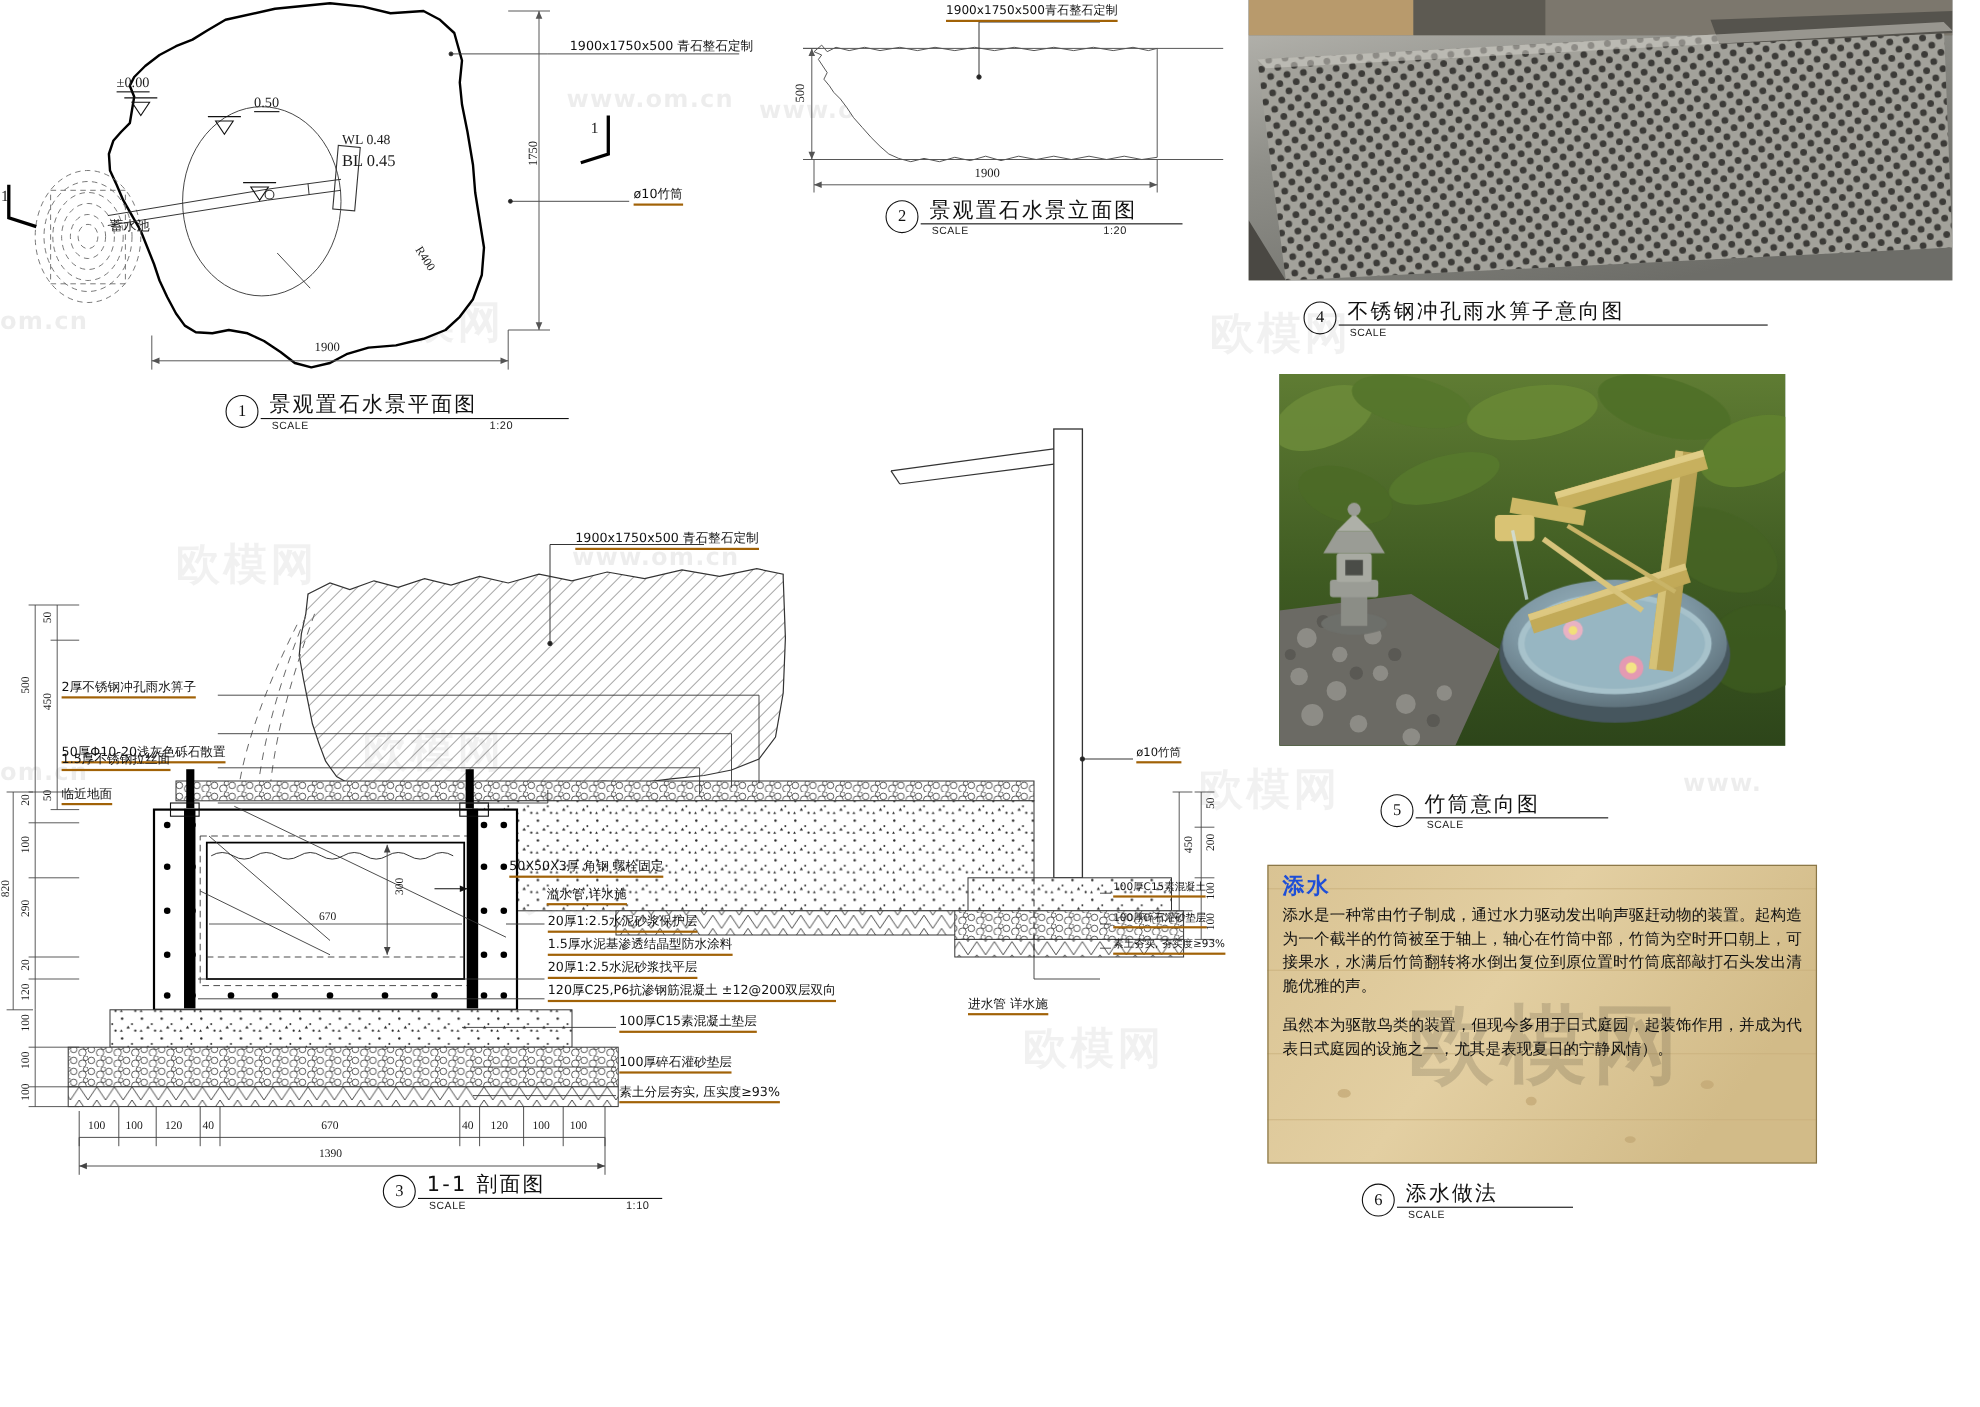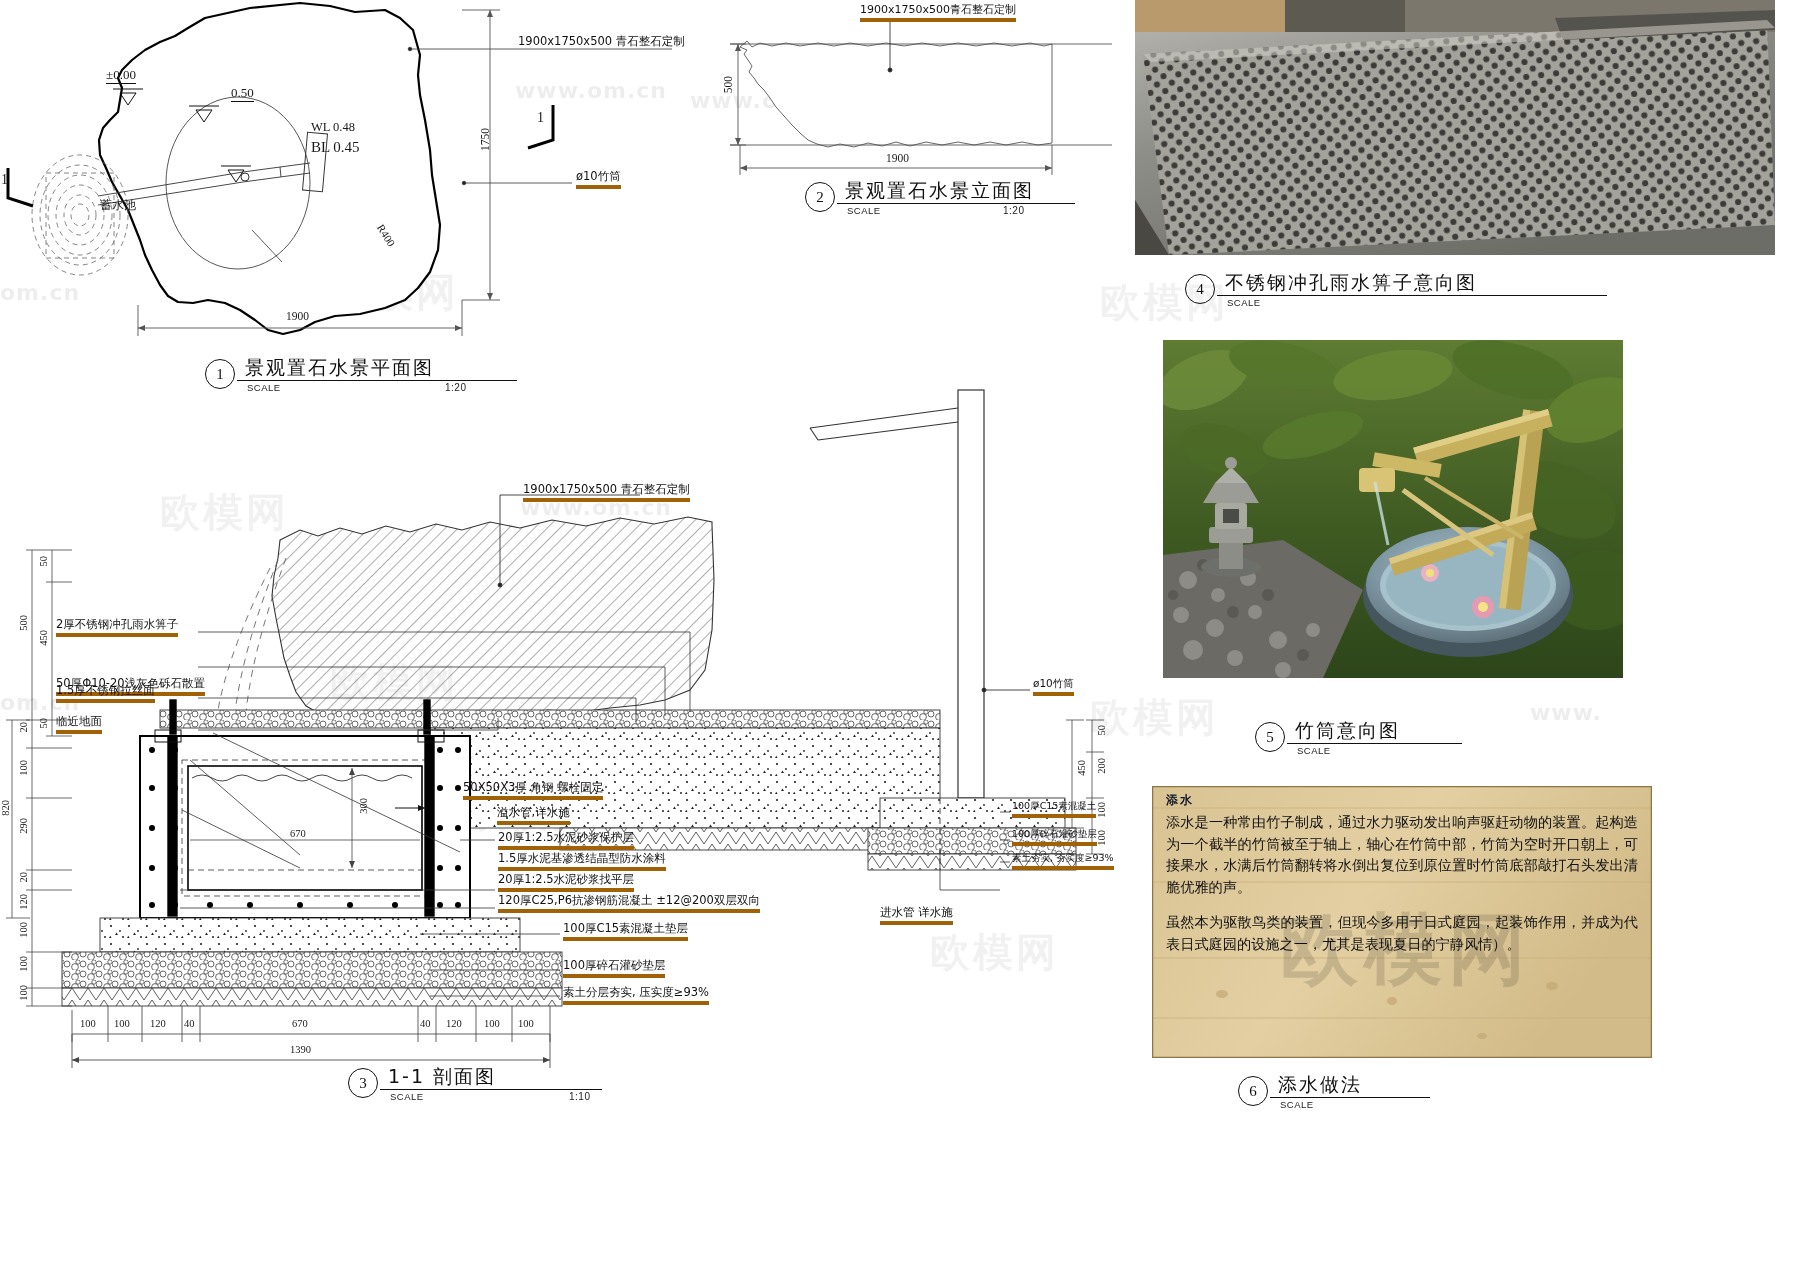--- a/index.html
+++ b/index.html
@@ -44,21 +44,21 @@
   }
   .tb-rule { position:absolute; left:32px; top:25px; height:1.4px; background:#111; }
   .tb-scale-label { position:absolute; left:42px; top:27px; font-size:9.5px; letter-spacing:0.5px;
     font-family:"Liberation Sans",sans-serif; color:#222; }
   .tb-scale-val { position:absolute; top:27px; font-size:10px; letter-spacing:0.5px;
     font-family:"Liberation Sans",sans-serif; color:#222; }
 
   
   .leader { position:absolute; font-size:11.5px; white-space:nowrap;
     font-family:"DejaVu Sans","Liberation Sans",sans-serif; color:#111; }
-  .leader-ul { border-bottom:4px solid #a16207; padding-bottom:1px; }
+  .leader-ul { border-bottom:2px solid #a16207; padding-bottom:1px; }
 
   
   .photo { position:absolute; overflow:hidden; }
 
   
   .notecard { position:absolute; overflow:hidden; }
 </style>
 </head>
 <body>
 
@@ -396,21 +396,21 @@
       </g>
       <g fill="#c2a774" opacity="0.7">
         <ellipse cx="70" cy="208" rx="6" ry="4"></ellipse>
         <ellipse cx="240" cy="215" rx="5" ry="4"></ellipse>
         <ellipse cx="400" cy="200" rx="6" ry="4"></ellipse>
         <ellipse cx="330" cy="250" rx="5" ry="3"></ellipse>
       </g>
       <rect x="0" y="0" width="500" height="272" fill="none" stroke="#8a7646" stroke-width="2.5"></rect>
     </svg>
     <div class="abs" style="left:14px;top:6px;width:472px;">
-      <div style="font-size:12px;font-weight:bold;letter-spacing:2px;color:#0f172a;font-family:'DejaVu Sans','Liberation Sans',sans-serif;">添水</div>
+      <div style="font-size:20px;font-weight:bold;letter-spacing:2px;color:#1d4ed8;font-family:'DejaVu Sans','Liberation Sans',sans-serif;">添水</div>
       <div style="font-size:14.2px;line-height:1.52;color:#111;text-align:justify;margin-top:3px;font-family:'DejaVu Sans','Liberation Sans',sans-serif;">添水是一种常由竹子制成，通过水力驱动发出响声驱赶动物的装置。起构造为一个截半的竹筒被至于轴上，轴心在竹筒中部，竹筒为空时开口朝上，可接果水，水满后竹筒翻转将水倒出复位到原位置时竹筒底部敲打石头发出清脆优雅的声。</div>
       <div style="font-size:14.2px;line-height:1.52;color:#111;text-align:justify;margin-top:14px;font-family:'DejaVu Sans','Liberation Sans',sans-serif;">虽然本为驱散鸟类的装置，但现今多用于日式庭园，起装饰作用，并成为代表日式庭园的设施之一，尤其是表现夏日的宁静风情）。</div>
     </div>
     <div class="wm wm-big" style="left:128px;top:112px;">欧模网</div>
   </div>
 
   <div class="titleblock" style="left:1238px;top:1072px;width:230px;">
     <div class="tb-circle">6</div>
     <div class="tb-name">添水做法</div>
     <div class="tb-rule" style="width:160px;"></div>

